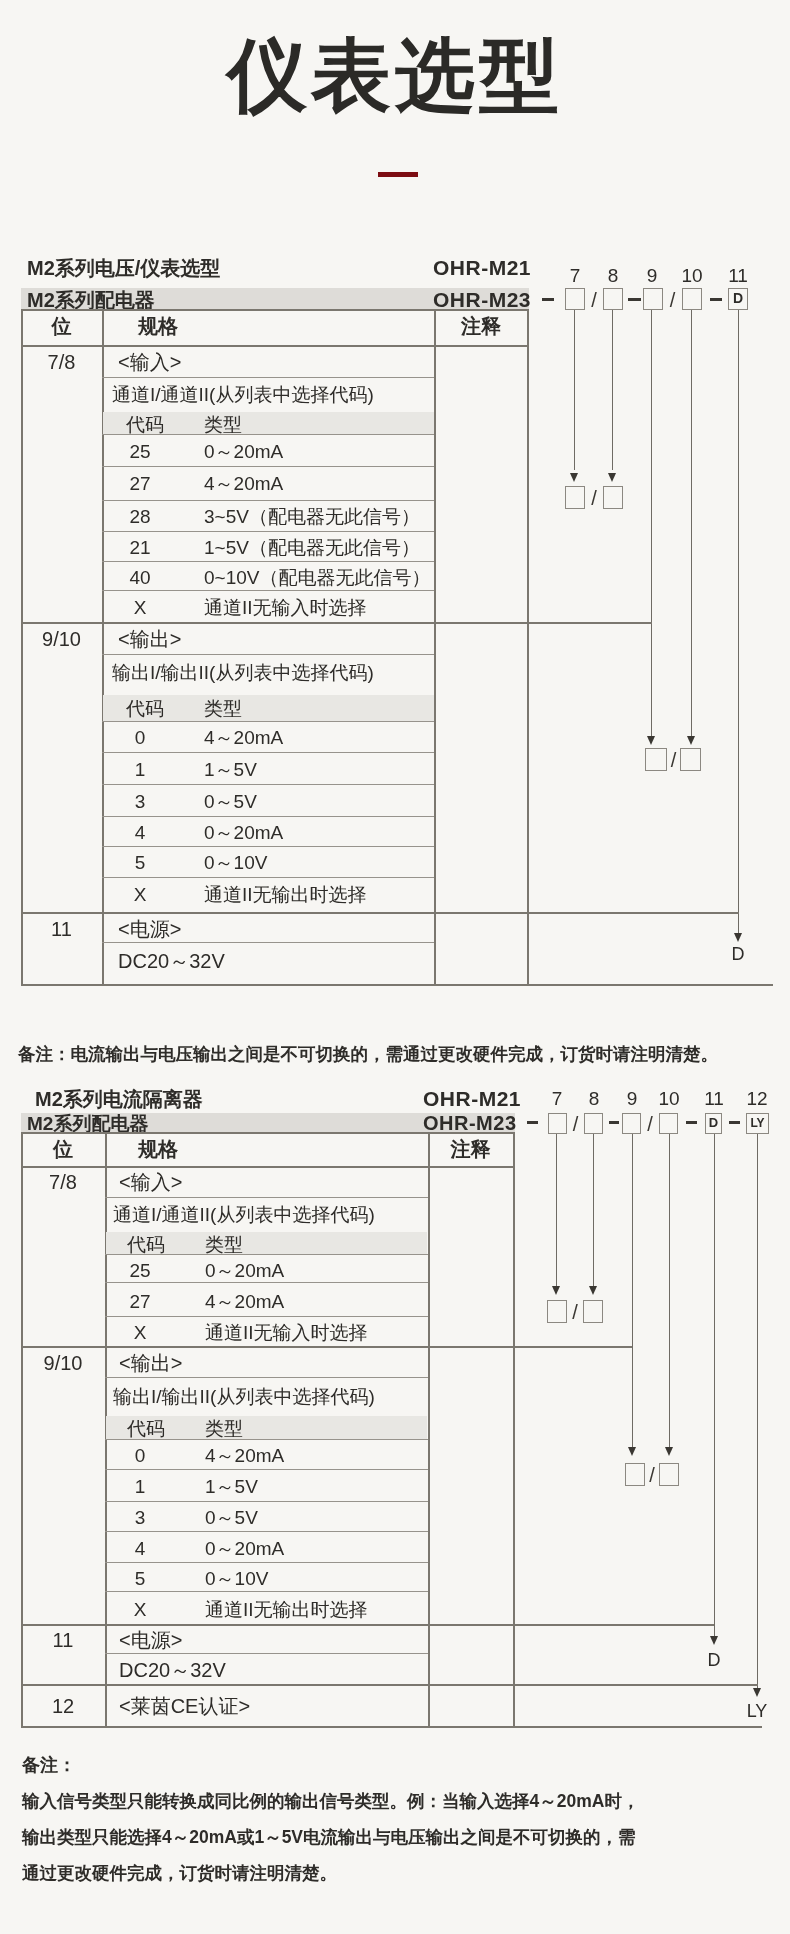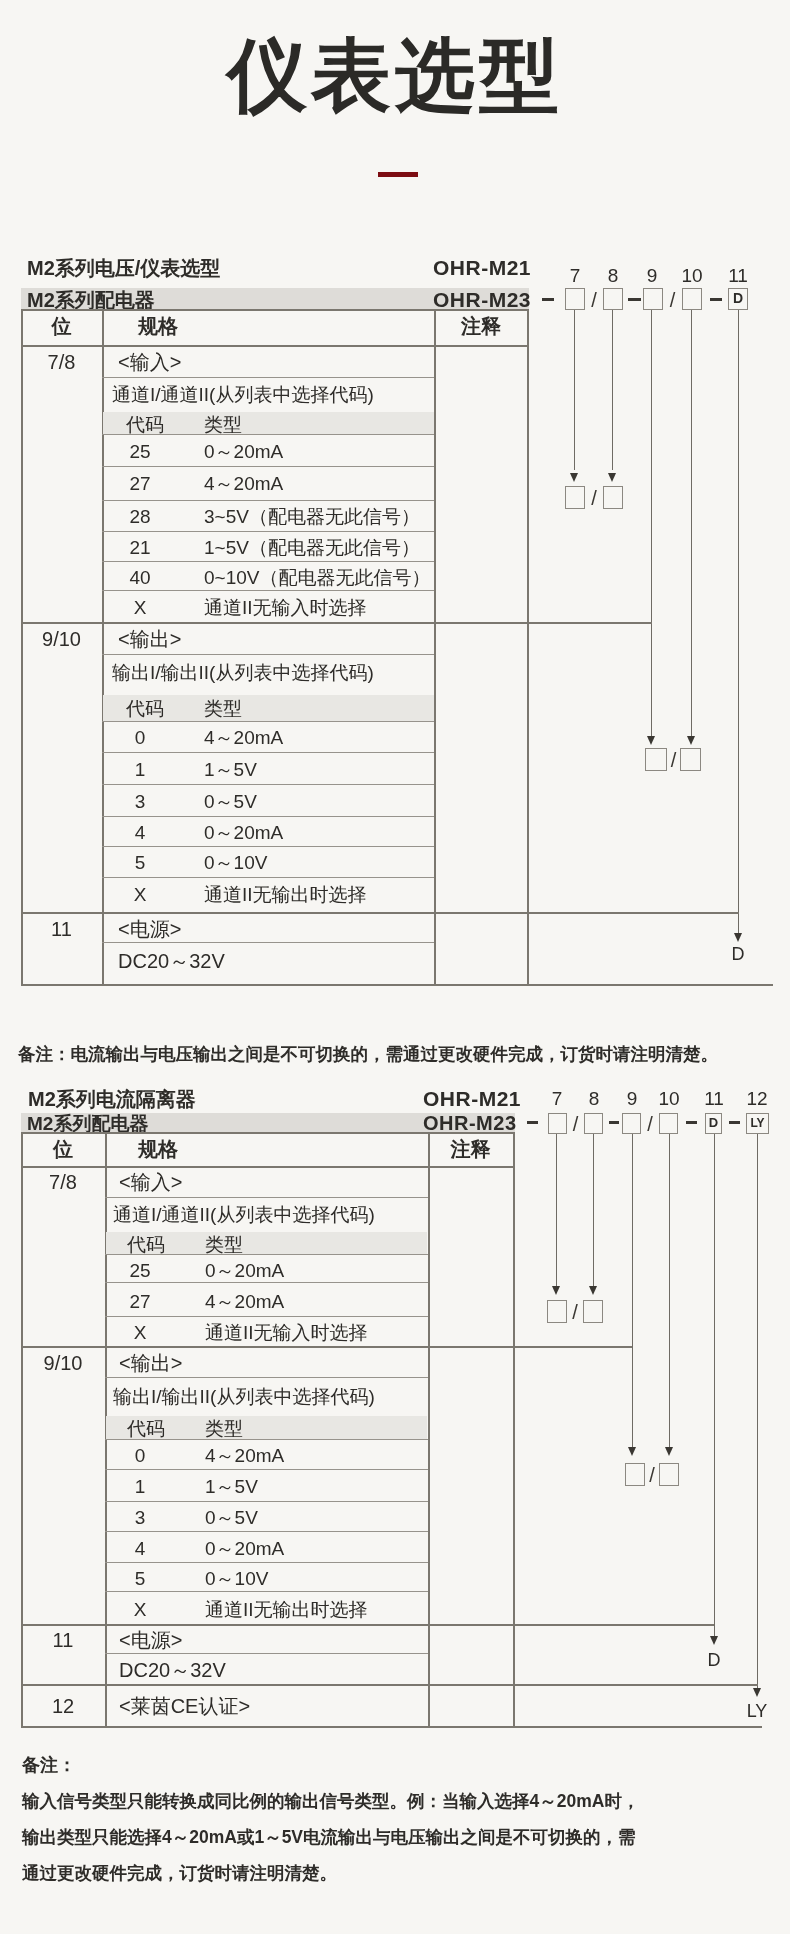--- a/index.html
+++ b/index.html
@@ -153,21 +153,21 @@
 
     <div class="t f20 c" style="left:21px;top:918px;width:81px;">11</div>
     <div class="t f20" style="left:118px;top:918px;">&lt;电源&gt;</div>
     <div class="t f20" style="left:118px;top:950px;">DC20～32V</div>
 
     <div class="t note" style="left:18px;top:1008px;margin-top:36px;">备注：电流输出与电压输出之间是不可切换的，需通过更改硬件完成，订货时请注明清楚。</div>
   </section>
 
   <section>
 
-    <div class="t b f20" style="left:28px;top:1088px;">M2系列电流隔离器</div>
+    <div class="t b f20" style="left:35px;top:1088px;">M2系列电流隔离器</div>
     <div class="t model" style="left:423px;top:1087px;">OHR-M21</div>
     <div class="band" style="left:21px;top:1113px;width:494px;height:20px;"></div>
     <div class="t b" style="left:27px;top:1113px;font-size:19px;">M2系列配电器</div>
     <div class="t model" style="left:423px;top:1112px;font-size:20px;">OHR-M23</div>
 
     <div class="dig" style="left:542px;top:1088px;">7</div>
     <div class="dig" style="left:579px;top:1088px;">8</div>
     <div class="dig" style="left:617px;top:1088px;">9</div>
     <div class="dig" style="left:654px;top:1088px;">10</div>
     <div class="dig" style="left:699px;top:1088px;">11</div>

